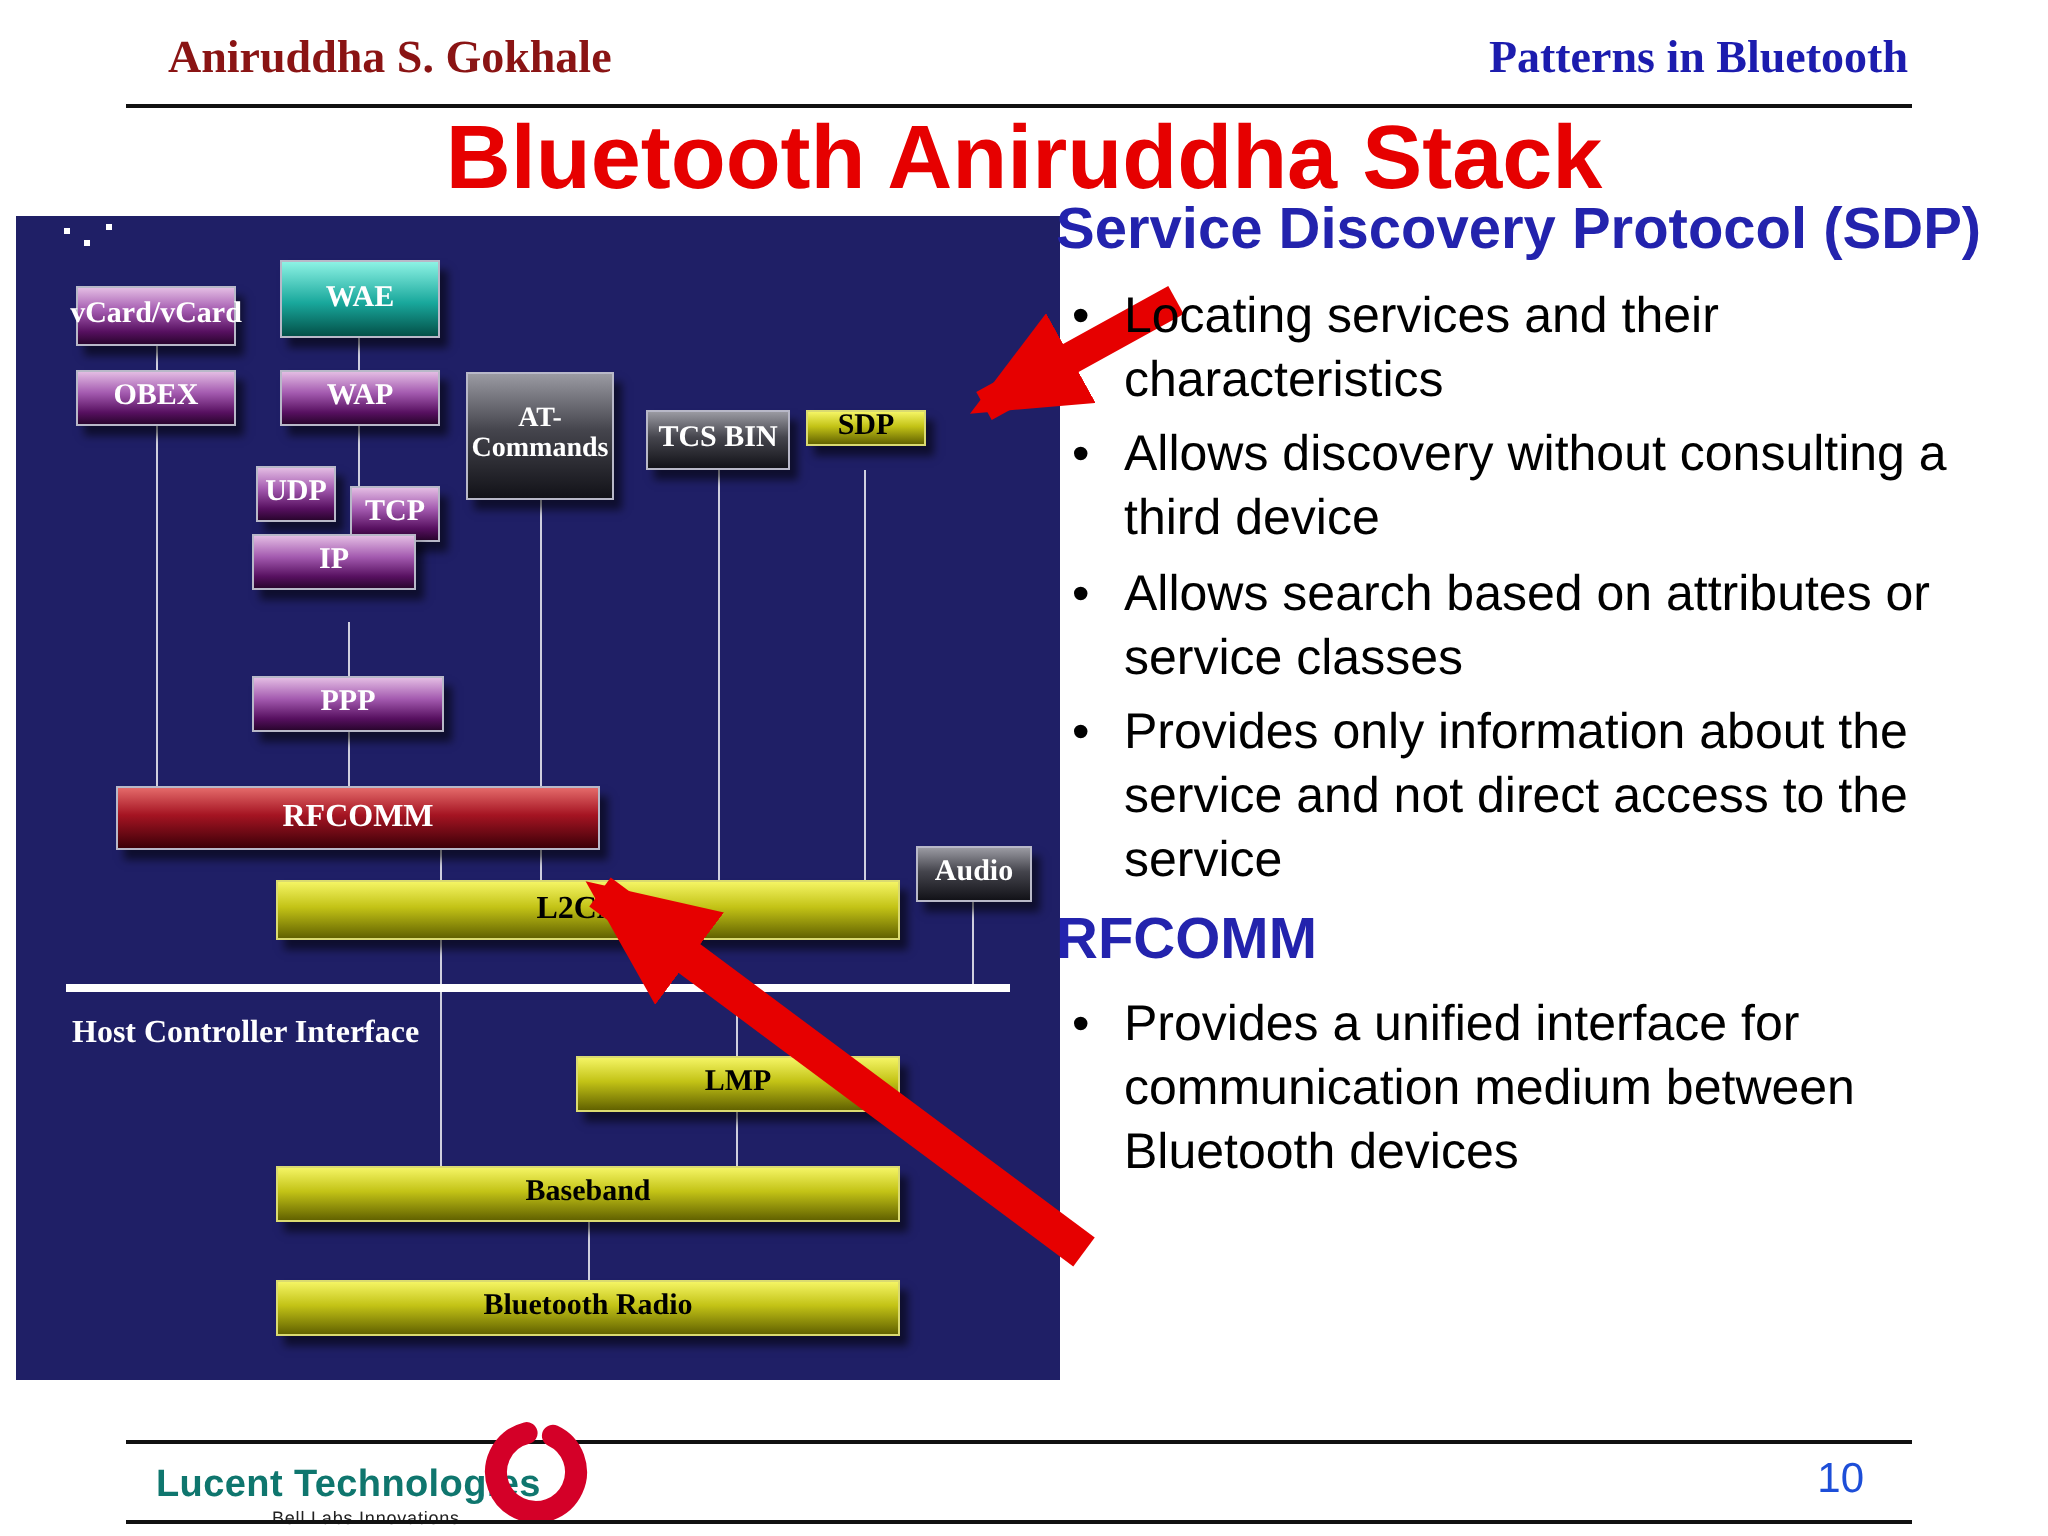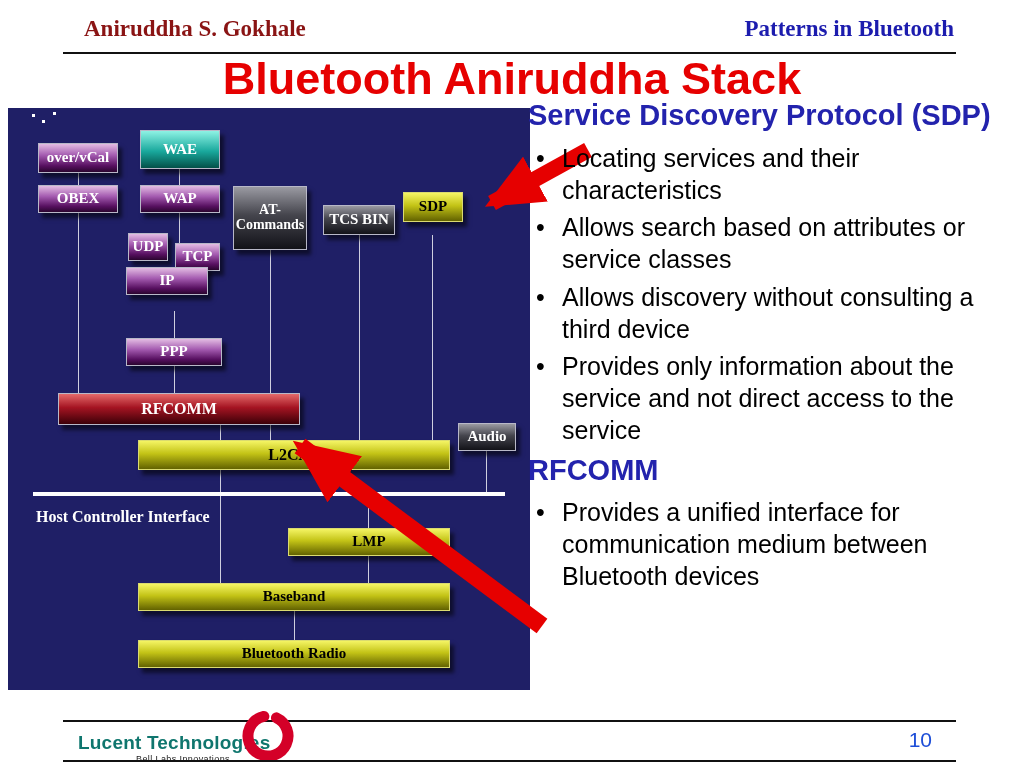--- a/index.html
+++ b/index.html
@@ -90,27 +90,27 @@
     <div class="conn" style="left:262px;top:142px;height:190px"></div>
     <div class="conn" style="left:351px;top:127px;height:205px"></div>
     <div class="conn" style="left:424px;top:127px;height:205px"></div>
     <div class="conn" style="left:212px;top:317px;height:15px"></div>
     <div class="conn" style="left:212px;top:362px;height:113px"></div>
     <div class="conn" style="left:478px;top:342px;height:42px"></div>
     <div class="conn" style="left:360px;top:388px;height:32px"></div>
     <div class="conn" style="left:360px;top:448px;height:27px"></div>
     <div class="conn" style="left:286px;top:503px;height:29px"></div>
 
-    <div class="box purple" style="left:30px;top:35px;width:80px;height:30px">over/vCal</div>
+    <div class="box purple" style="left:30px;top:35px;width:80px;height:30px">vCard/vCard</div>
     <div class="box teal" style="left:132px;top:22px;width:80px;height:39px">WAE</div>
     <div class="box purple" style="left:30px;top:77px;width:80px;height:28px">OBEX</div>
     <div class="box purple" style="left:132px;top:77px;width:80px;height:28px">WAP</div>
     <div class="box darkbox" style="left:225px;top:78px;width:74px;height:64px;font-size:14px">AT-Commands</div>
     <div class="box darkbox" style="left:315px;top:97px;width:72px;height:30px">TCS BIN</div>
-    <div class="box yellow" style="left:395px;top:84px;width:60px;height:30px">SDP</div>
+    <div class="box yellow" style="left:395px;top:97px;width:60px;height:18px">SDP</div>
     <div class="box purple" style="left:120px;top:125px;width:40px;height:28px">UDP</div>
     <div class="box purple" style="left:167px;top:135px;width:45px;height:28px">TCP</div>
     <div class="box purple" style="left:118px;top:159px;width:82px;height:28px">IP</div>
     <div class="box purple" style="left:118px;top:230px;width:96px;height:28px">PPP</div>
     <div class="box redbox" style="left:50px;top:285px;width:242px;height:32px;font-size:16px">RFCOMM</div>
     <div class="box yellow" style="left:130px;top:332px;width:312px;height:30px;font-size:16px">L2CAP</div>
     <div class="box darkbox" style="left:450px;top:315px;width:58px;height:28px">Audio</div>
 
     <div class="divider"></div>
     <div class="hci-label">Host Controller Interface</div>
@@ -127,22 +127,22 @@
       </marker>
     </defs>
     <line x1="588" y1="150" x2="492" y2="203" stroke="#e60000" stroke-width="16" marker-end="url(#ah)"></line>
     <line x1="542" y1="626" x2="300" y2="446" stroke="#e60000" stroke-width="18" marker-end="url(#ah)"></line>
   </svg>
 
   <div class="content">
     <div class="heading">Service Discovery Protocol (SDP)</div>
     <ul class="bullets">
       <li>Locating services and their characteristics</li>
+      <li>Allows discovery without consulting a third device</li>
       <li>Allows search based on attributes or service classes</li>
-      <li>Allows discovery without consulting a third device</li>
       <li>Provides only information about the service and not direct access to the service</li>
     </ul>
     <div class="heading second">RFCOMM</div>
     <ul class="bullets">
       <li>Provides a unified interface for communication medium between Bluetooth devices</li>
     </ul>
   </div>
 
   <div class="foot-rule-1"></div>
   <div class="lucent">

